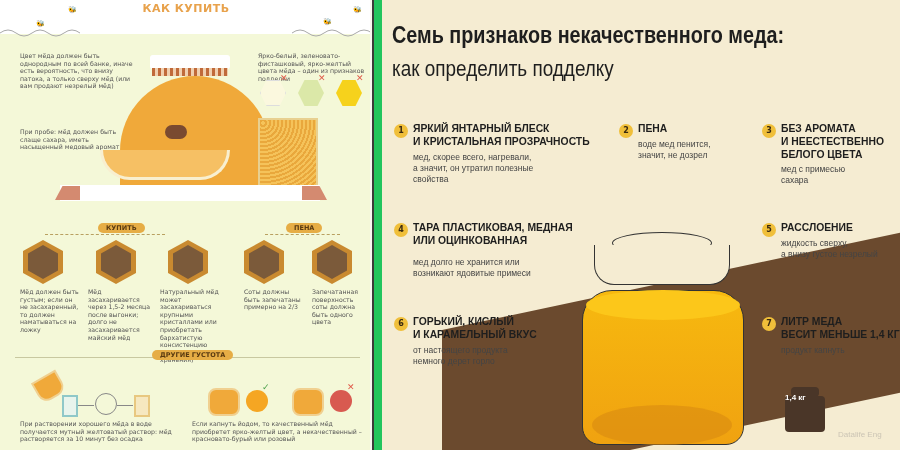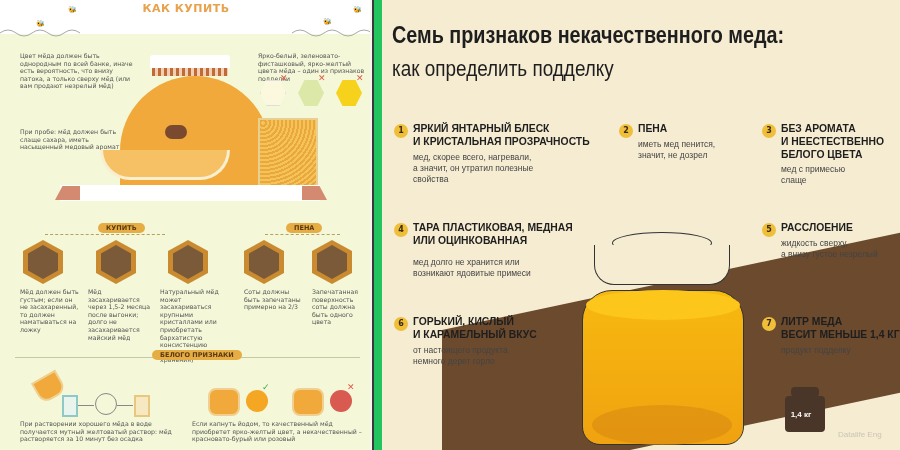--- a/index.html
+++ b/index.html
@@ -82,21 +82,21 @@
       <div class="in"></div>
     </div>
 
   <div class="small" style="left:20px;top:288px;width:62px">Мёд должен быть густым; если он не засахаренный, то должен наматываться на ложку</div>
   <div class="small" style="left:88px;top:288px;width:66px">Мёд засахаривается через 1,5-2 месяца после выгонки; долго не засахаривается майский мёд</div>
   <div class="small" style="left:160px;top:288px;width:70px">Натуральный мёд может засахариваться крупными кристаллами или приобретать бархатистую консистенцию (зависит от условий хранения)</div>
   <div class="small" style="left:244px;top:288px;width:58px">Соты должны быть запечатаны примерно на 2/3</div>
   <div class="small" style="left:312px;top:288px;width:58px">Запечатанная поверхность соты должна быть одного цвета</div>
 
   <div class="dline" style="left:15px;top:357px;width:345px;border-top-style:solid;border-color:#c8c8a0"></div>
-  <div class="pill" style="left:152px;top:350px">БЕЛОГО ПРИЗНАКИ</div>
+  <div class="pill" style="left:152px;top:350px">ДРУГИЕ ГУСТОТА</div>
 
   <div>
     <div style="position:absolute;left:35px;top:375px;width:28px;height:24px;background:#f0a93a;border:2px solid #f0d090;border-radius:0 0 10px 10px;transform:rotate(-30deg)"></div>
     <div style="position:absolute;left:62px;top:395px;width:16px;height:22px;border:2px solid #8fc8c8;background:#e8f4ec"></div>
     <div style="position:absolute;left:78px;top:405px;width:16px;border-top:1px solid #888"></div>
     <div style="position:absolute;left:95px;top:393px;width:22px;height:22px;border:1px solid #888;border-radius:50%"></div>
     <div style="position:absolute;left:117px;top:405px;width:16px;border-top:1px solid #888"></div>
     <div style="position:absolute;left:134px;top:395px;width:16px;height:22px;border:2px solid #e8c880;background:#f6e8c0"></div>
   </div>
   <div class="small" style="left:20px;top:420px;width:160px">При растворении хорошего мёда в воде получается мутный желтоватый раствор: мёд растворяется за 10 минут без осадка</div>
@@ -120,45 +120,45 @@
   <div>
     <div style="position:absolute;left:230px;top:232px;width:100px;height:22px;border:1.5px solid #333;border-radius:50%;background:#f5ecd2"></div>
     <div style="position:absolute;left:212px;top:245px;width:136px;height:40px;border:1.5px solid #333;border-top:none;border-radius:0 0 20px 20px;background:#f5ecd2"></div>
     <div style="position:absolute;left:200px;top:290px;width:162px;height:155px;background:linear-gradient(#f7b90f,#f0a210);border:1.5px solid #333;border-radius:30px 30px 18px 18px"></div>
     <div style="position:absolute;left:204px;top:290px;width:154px;height:30px;background:#fcc71a;border-radius:50%"></div>
     <div style="position:absolute;left:210px;top:405px;width:140px;height:40px;background:#d88a10;border-radius:50%;opacity:.6"></div>
   </div>
   <div>
     <div style="position:absolute;left:409px;top:387px;width:28px;height:10px;background:#4a3628;border-radius:4px"></div>
     <div style="position:absolute;left:403px;top:396px;width:40px;height:36px;background:#4a3628;border-radius:4px"></div>
-    <div style="position:absolute;left:403px;top:410px;width:32px;text-align:center;color:#fff;font-size:8px;font-weight:bold;font-family:'Liberation Sans',sans-serif">1,4 кг</div>
+    <div style="position:absolute;left:403px;top:393px;width:32px;color:#fff;font-size:8px;font-weight:bold;font-family:'Liberation Sans',sans-serif">1,4 кг</div>
   </div>
   <div style="position:absolute;left:456px;top:430px;color:#ccc5b5;font-size:8px;font-family:'Liberation Sans',sans-serif">Datalife Eng</div>
 
   <div class="item" style="left:12px;top:122px">
     <div class="num">1</div>
     <div class="ih">ЯРКИЙ ЯНТАРНЫЙ БЛЕСК
 И КРИСТАЛЬНАЯ ПРОЗРАЧНОСТЬ</div>
     <div class="id" style="top:30px">мед, скорее всего, нагревали,
 а значит, он утратил полезные
 свойства</div>
   </div>
   <div class="item" style="left:237px;top:122px">
     <div class="num">2</div>
     <div class="ih">ПЕНА</div>
-    <div class="id" style="top:17px">иметь мед пенится,
+    <div class="id" style="top:17px">воде мед пенится,
 значит, не дозрел</div>
   </div>
   <div class="item" style="left:380px;top:122px">
     <div class="num">3</div>
     <div class="ih">БЕЗ АРОМАТА
 И НЕЕСТЕСТВЕННО
 БЕЛОГО ЦВЕТА</div>
     <div class="id" style="top:42px">мед с примесью
-слаще</div>
+сахара</div>
   </div>
   <div class="item" style="left:12px;top:221px">
     <div class="num">4</div>
     <div class="ih">ТАРА ПЛАСТИКОВАЯ, МЕДНАЯ
 ИЛИ ОЦИНКОВАННАЯ</div>
     <div class="id" style="top:36px">мед долго не хранится или
 возникают ядовитые примеси</div>
   </div>
   <div class="item" style="left:380px;top:221px">
     <div class="num">5</div>
@@ -170,15 +170,15 @@
     <div class="num">6</div>
     <div class="ih">ГОРЬКИЙ, КИСЛЫЙ
 И КАРАМЕЛЬНЫЙ ВКУС</div>
     <div class="id" style="top:30px">от настоящего продукта
 немного дерет горло</div>
   </div>
   <div class="item" style="left:380px;top:315px">
     <div class="num">7</div>
     <div class="ih">ЛИТР МЕДА
 ВЕСИТ МЕНЬШЕ 1,4 КГ</div>
-    <div class="id" style="top:30px">продукт подделку</div>
+    <div class="id" style="top:30px">продукт капнуть</div>
   </div>
 </div>
 
 </body></html>

